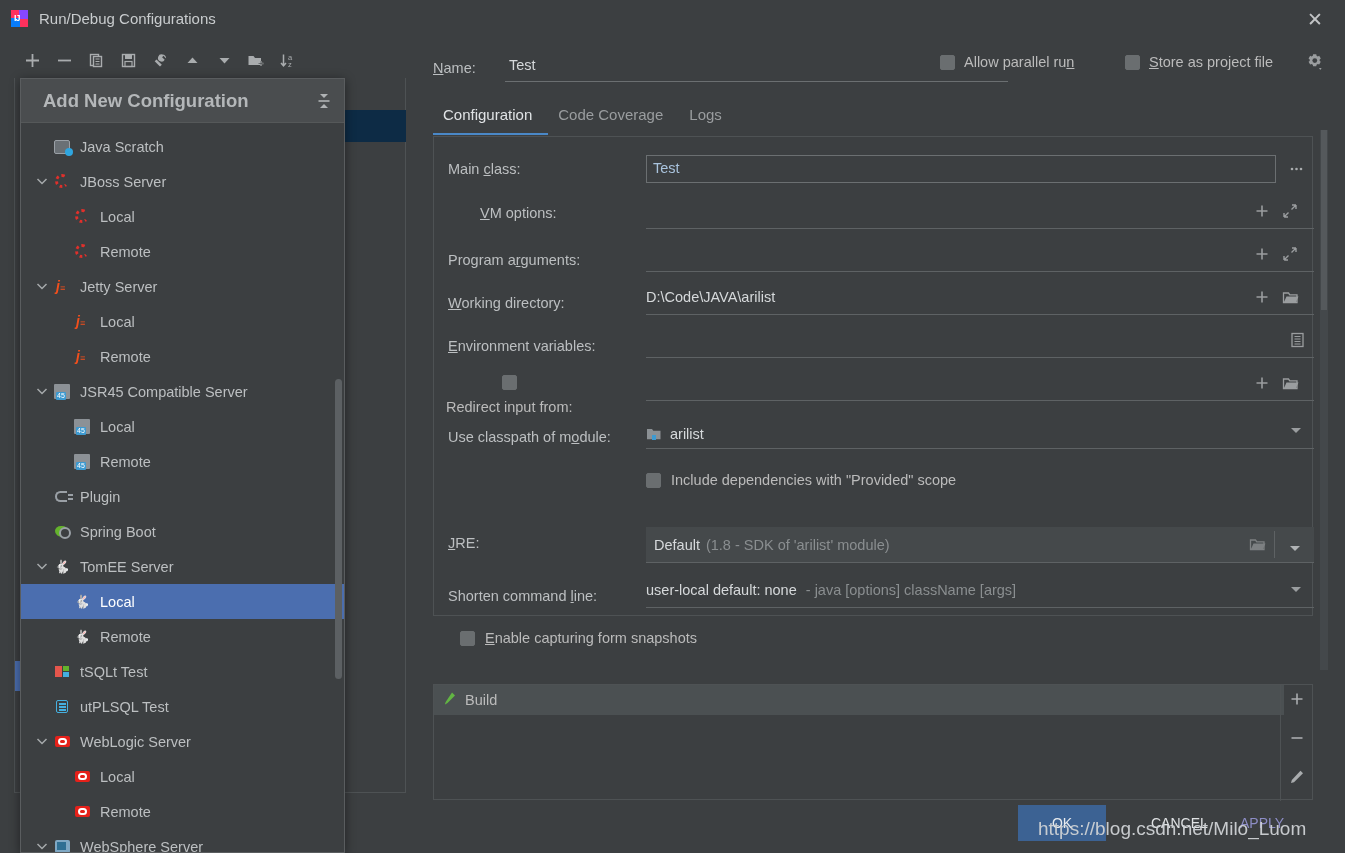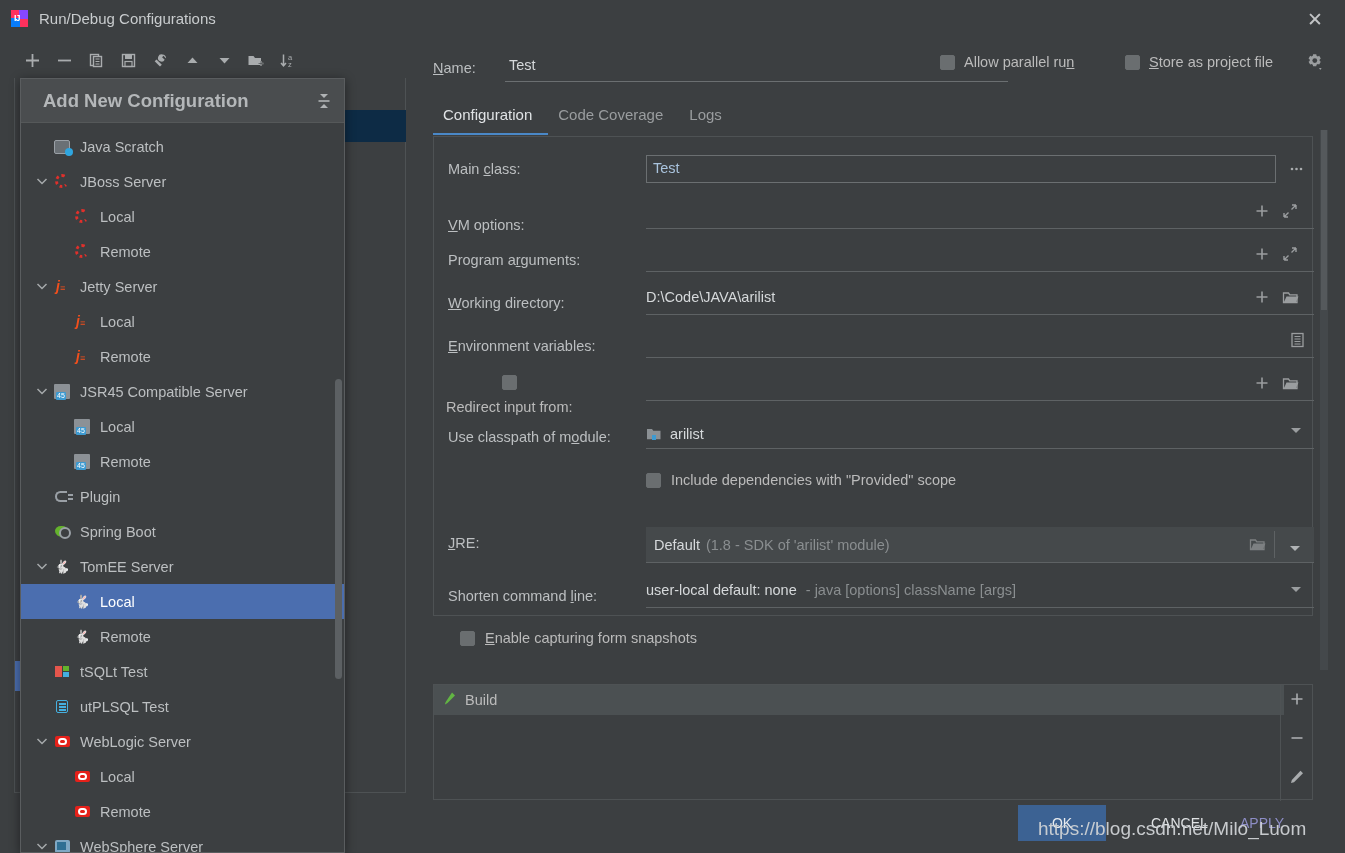--- a/index.html
+++ b/index.html
@@ -476,21 +476,21 @@
     <div class="flabel" style="top:24px;">Main <span class="mn">c</span>lass:</div>
     <div class="fbox" style="left:212px; top:18px; width:630px;">Test</div>
     <div class="fctrl" style="left:855px; top:24px;">
       <svg width="16" height="12" viewBox="0 0 16 12">
           <circle cx="3" cy="8" r="1.3" fill="#a9acae"></circle>
           <circle cx="7.5" cy="8" r="1.3" fill="#a9acae"></circle>
           <circle cx="12" cy="8" r="1.3" fill="#a9acae"></circle>
         </svg>
     </div>
 
-    <div class="flabel" style="top:80px;"><span class="mn">V</span>M options:</div>
+    <div class="flabel" style="top:68px;margin-left:32px;"><span class="mn">V</span>M options:</div>
     <div class="funder" style="left:212px; top:62px; width:668px;"></div>
     <div class="fctrl" style="left:820px; top:66px;">
       <svg width="16" height="16" viewBox="0 0 16 16">
           <path d="M8 2.5 v11 M2.5 8 h11" stroke="#9a9d9f" stroke-width="1.6"></path>
         </svg>
       <svg width="16" height="16" viewBox="0 0 16 16">
           <path d="M9.5 6.5 L14 2 M14 2 h-4 M14 2 v4 M6.5 9.5 L2 14 M2 14 h4 M2 14 v-4" stroke="#9a9d9f" stroke-width="1.4" fill="none"></path>
         </svg>
     </div>
 

